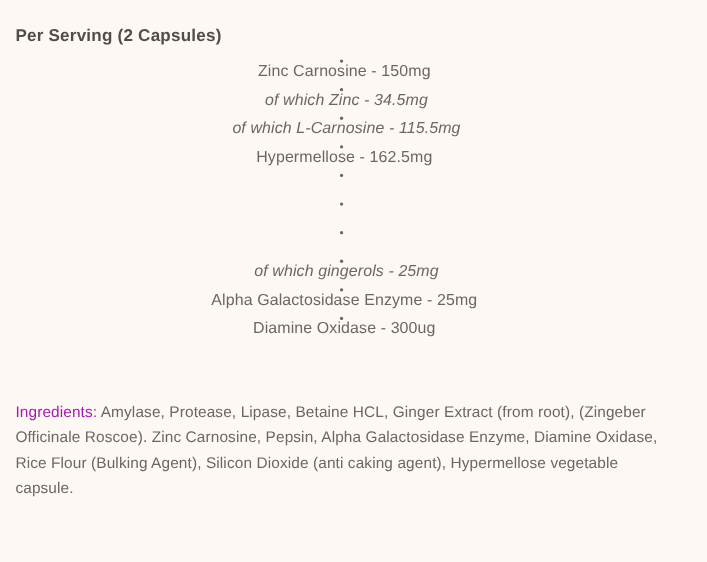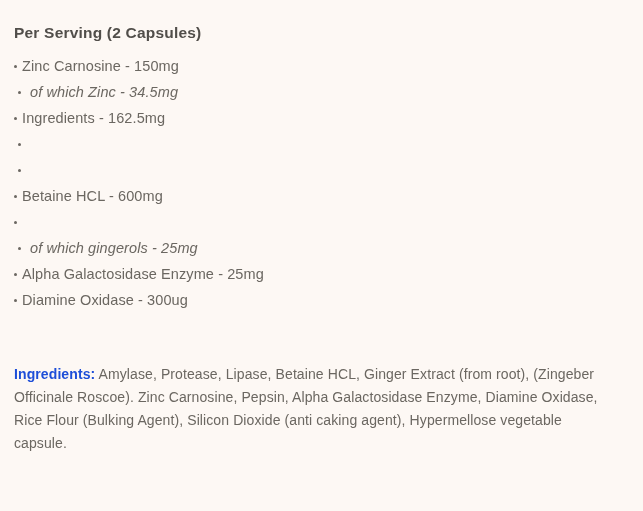--- a/index.html
+++ b/index.html
@@ -26,73 +26,74 @@
     margin: 0 0 11px 0;
   }
   .list { margin: 0; padding: 0; }
   .item {
     display: flex;
     align-items: center;
     height: 26px;
     font-size: 14.5px;
     letter-spacing: 0.1px;
     white-space: nowrap;
+    flex-direction: column;
   }
   .bullet {
     flex: 0 0 auto;
     width: 3px;
     height: 3px;
     border-radius: 50%;
     background: #6b6761;
     margin: 1px 5px 0 0;
   }
   .item.sub { padding-left: 4px; font-style: italic; }
   .item.sub .bullet { margin-right: 9px; }
   .ingredients {
     margin: 50px 0 0 0;
     max-width: 622px;
     font-size: 14px;
     line-height: 23px;
     letter-spacing: 0.1px;
     color: #6b6761;
   }
   .ingredients .label {
-    font-weight: 700;
-    color: #1d4ed8;
+    font-weight: 400;
+    color: #a21caf;
   }
 </style>
 </head>
 <body>
 
 <div class="panel">
 
   <h1 class="heading">Per Serving (2 Capsules)</h1>
 
   <div class="list" id="supplement-list">
       <div class="item">
         <span class="bullet"></span>
         <span>Zinc Carnosine - 150mg</span>
       </div>
       <div class="item sub">
         <span class="bullet"></span>
         <span>of which Zinc - 34.5mg</span>
       </div>
+      <div class="item sub">
+        <span class="bullet"></span>
+        <span>of which L-Carnosine - 115.5mg</span>
+      </div>
       <div class="item">
         <span class="bullet"></span>
-        <span>Ingredients - 162.5mg</span>
+        <span>Hypermellose - 162.5mg</span>
       </div>
       <div class="item sub">
         <span class="bullet"></span>
       </div>
       <div class="item sub">
         <span class="bullet"></span>
-      </div>
-      <div class="item">
-        <span class="bullet"></span>
-        <span>Betaine HCL - 600mg</span>
       </div>
       <div class="item">
         <span class="bullet"></span>
       </div>
       <div class="item sub">
         <span class="bullet"></span>
         <span>of which gingerols - 25mg</span>
       </div>
       <div class="item">
         <span class="bullet"></span>

